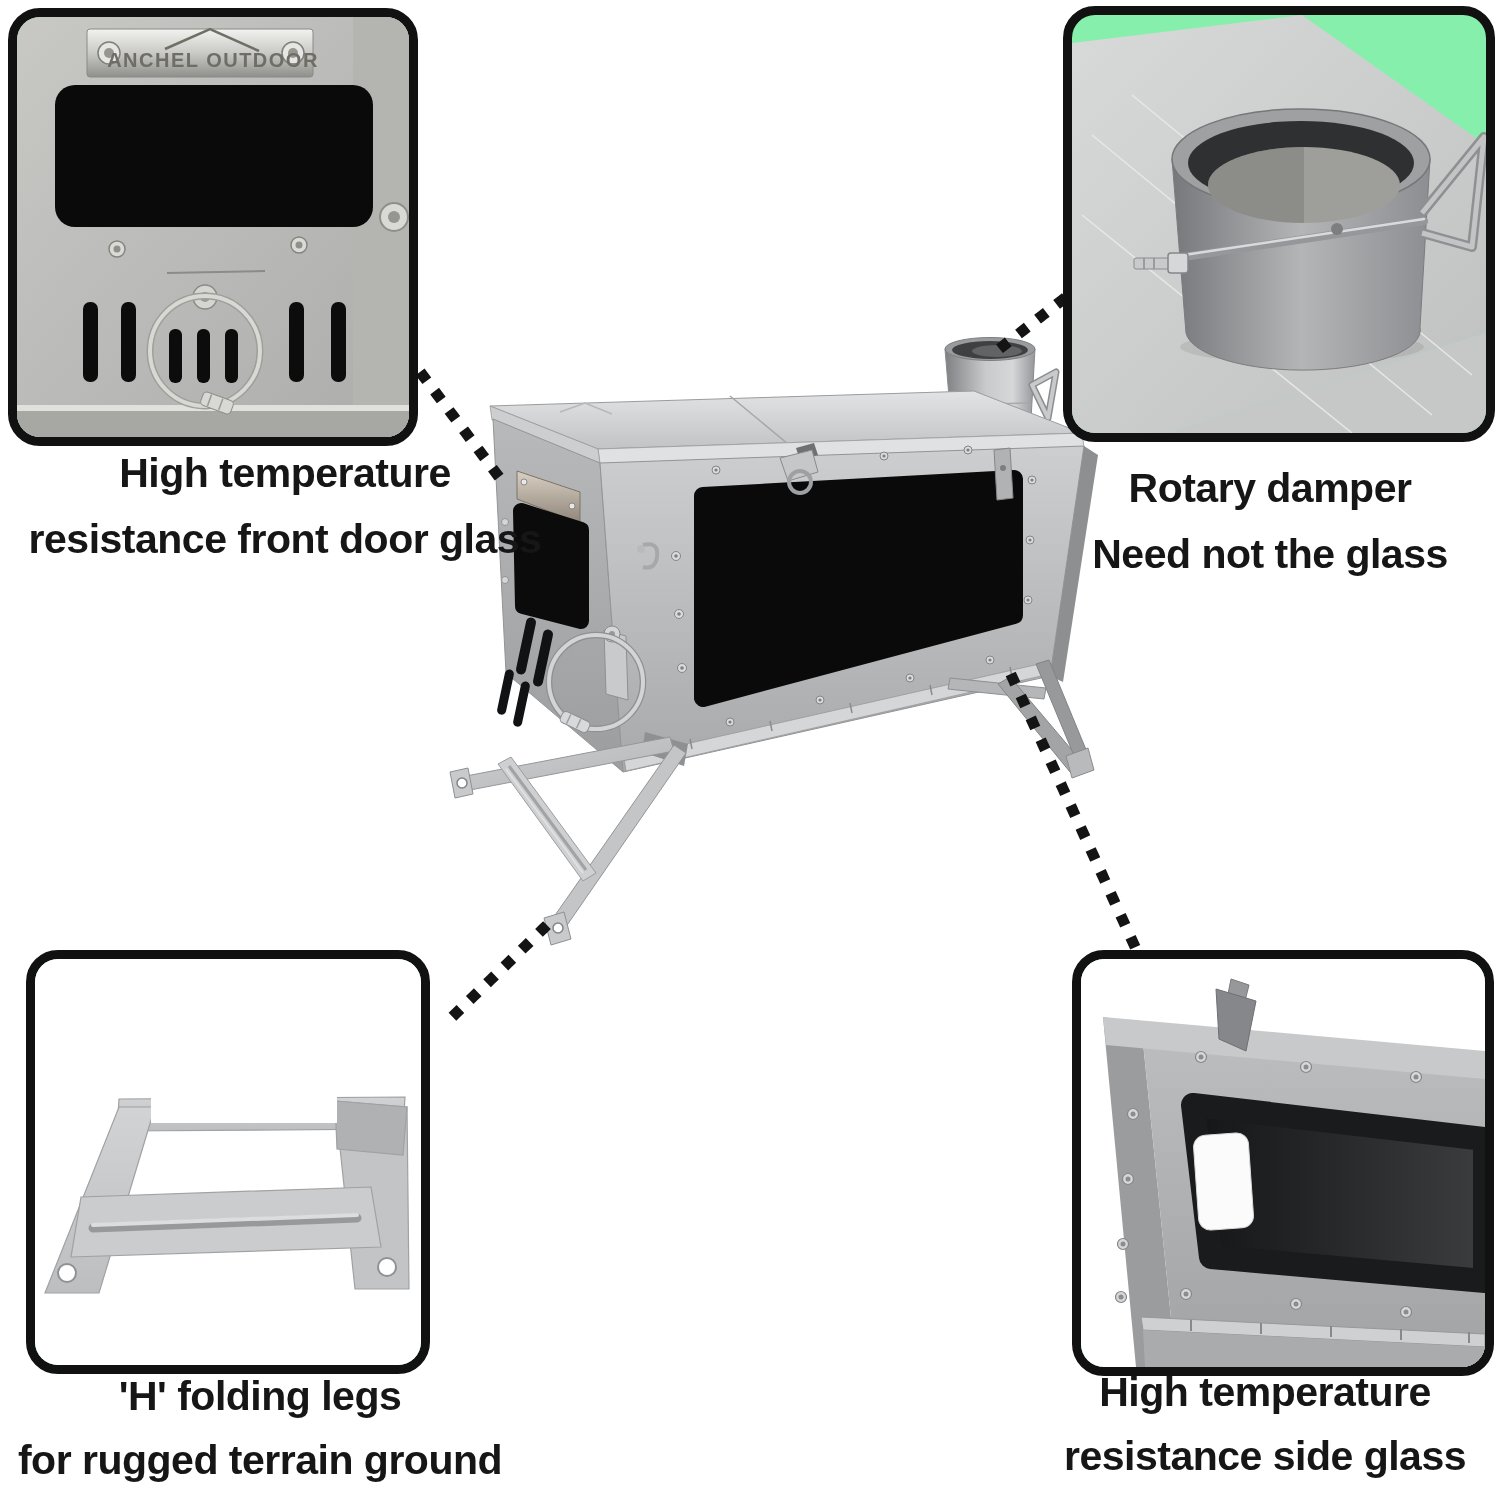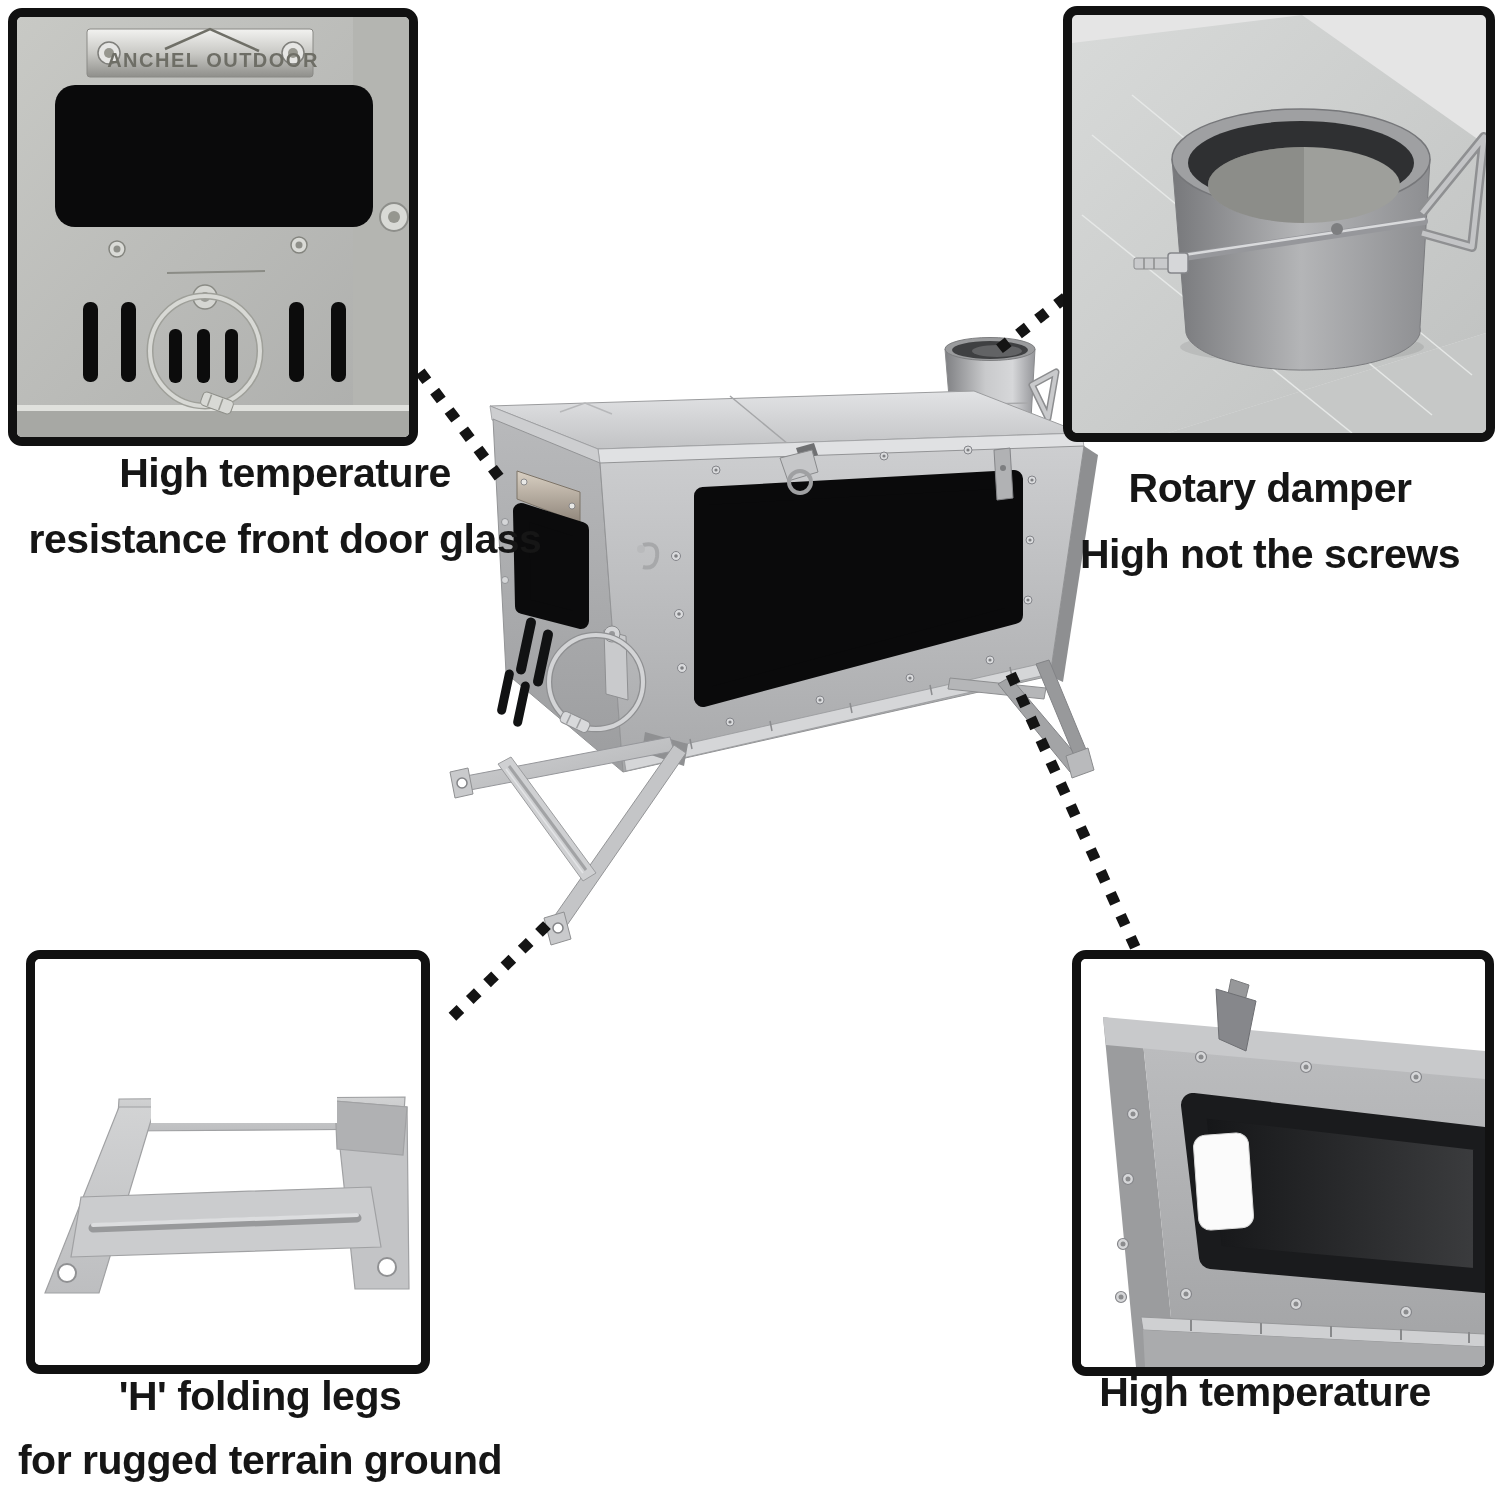--- a/index.html
+++ b/index.html
@@ -8,22 +8,22 @@
     width:1500px;height:1494px;
     background:#ffffff;
     overflow:hidden;
     font-family:"Liberation Sans", sans-serif;
   }
   .layer{position:absolute;left:0;top:0;width:1500px;height:1494px;}
   .inset{
     position:absolute;
     box-sizing:border-box;
     border:9px solid #111111;
-    border-radius:14px;
-    background:#e5e5e5;
+    border-radius:32px;
+    background:#86efac;
     overflow:hidden;
   }
   .inset svg{display:block;width:100%;height:100%;}
   .inset-tl{left:8px;top:8px;width:410px;height:438px;}
   .inset-tr{left:1063px;top:6px;width:432px;height:436px;}
   .inset-bl{left:26px;top:950px;width:404px;height:424px;}
   .inset-br{left:1072px;top:950px;width:422px;height:426px;}
   .caption{
     position:absolute;
     font-weight:700;
@@ -397,25 +397,26 @@
     </svg>
   </div>
 
   <div class="caption cap-tl">
     <div>High temperature</div>
     <div>resistance front door glass</div>
   </div>
 
   <div class="caption cap-tr">
     <div>Rotary damper</div>
-    <div>High not the screws</div>
+    <div>Need not the glass</div>
   </div>
 
   <div class="caption cap-bl">
     <div>'H' folding legs</div>
     <div>for rugged terrain ground</div>
   </div>
 
   <div class="caption cap-br">
     <div>High temperature</div>
+    <div>resistance side glass</div>
   </div>
 
 </div>
 
 </body></html>

